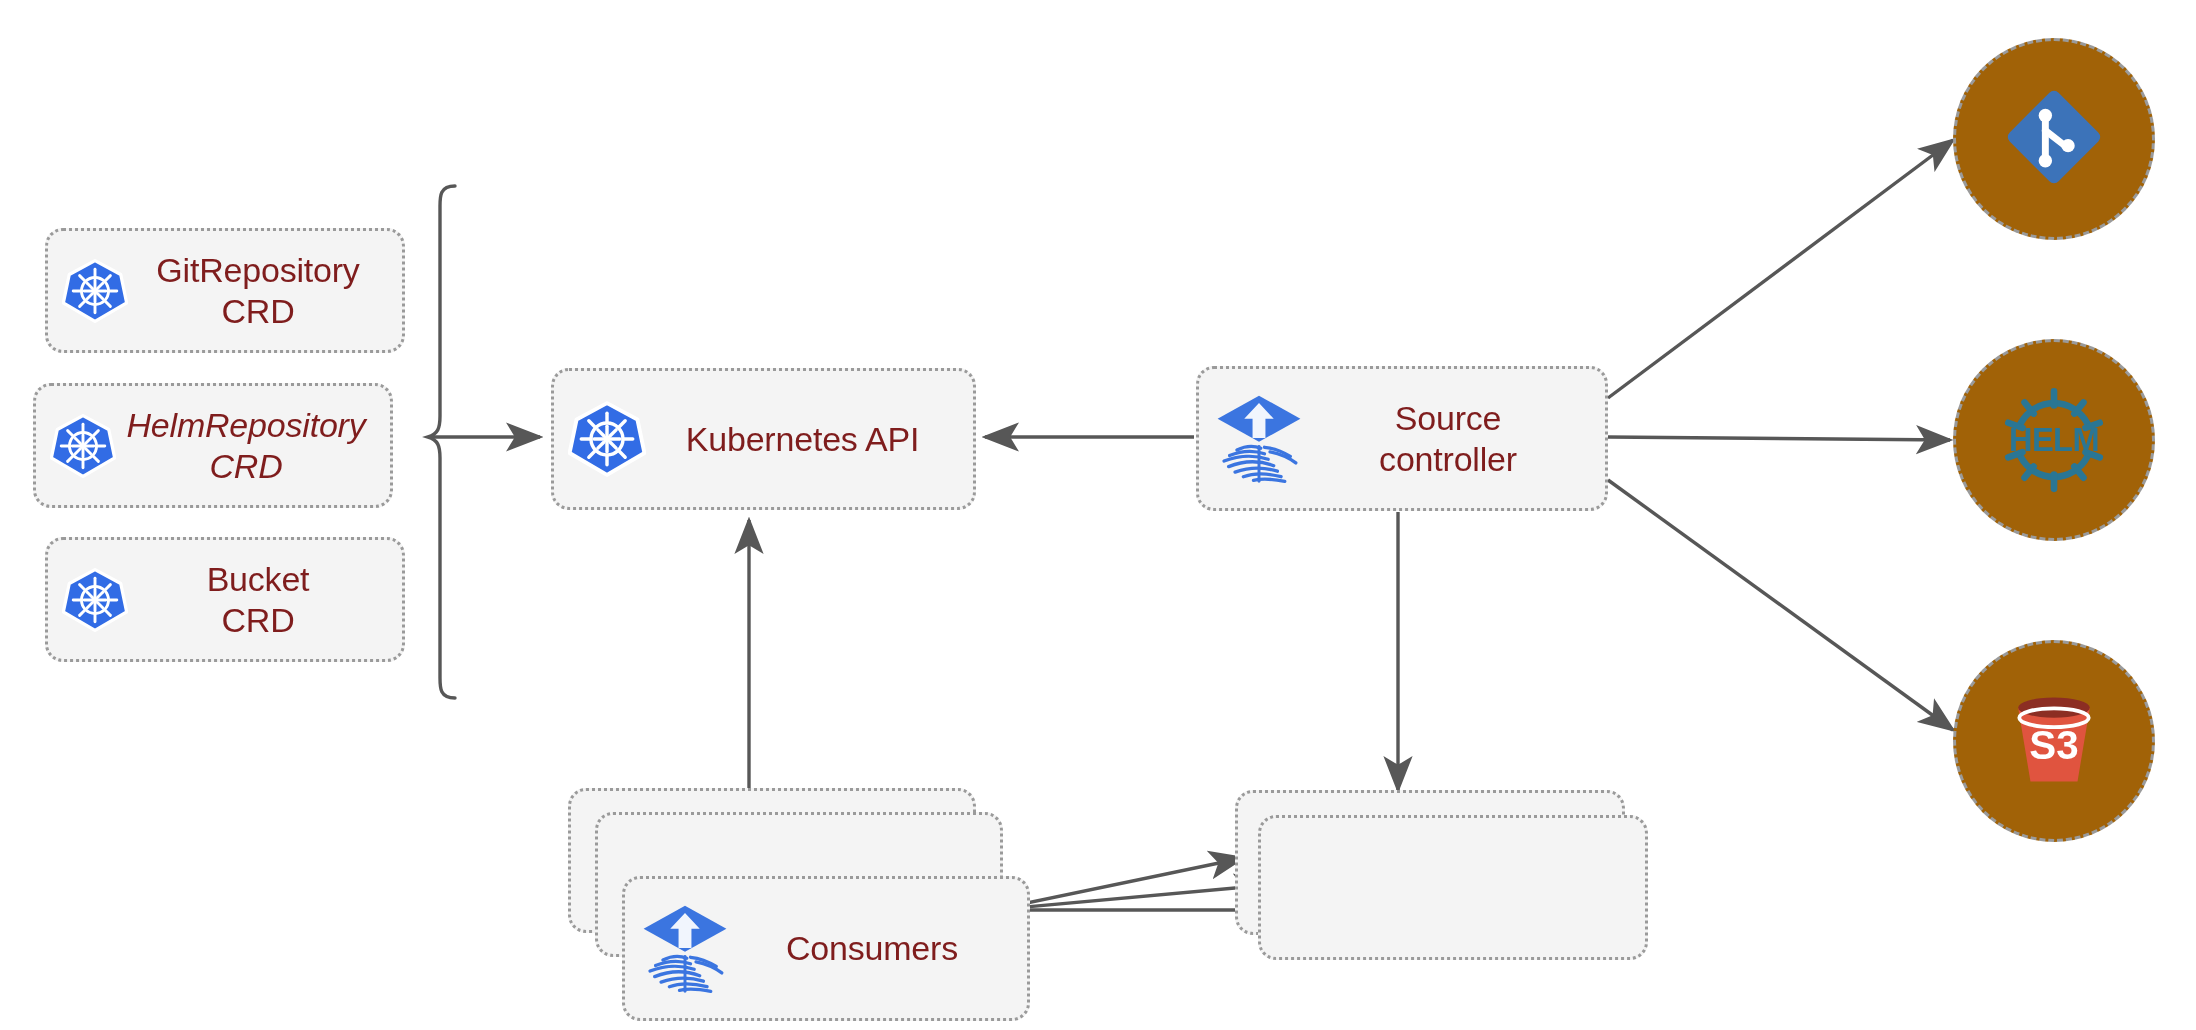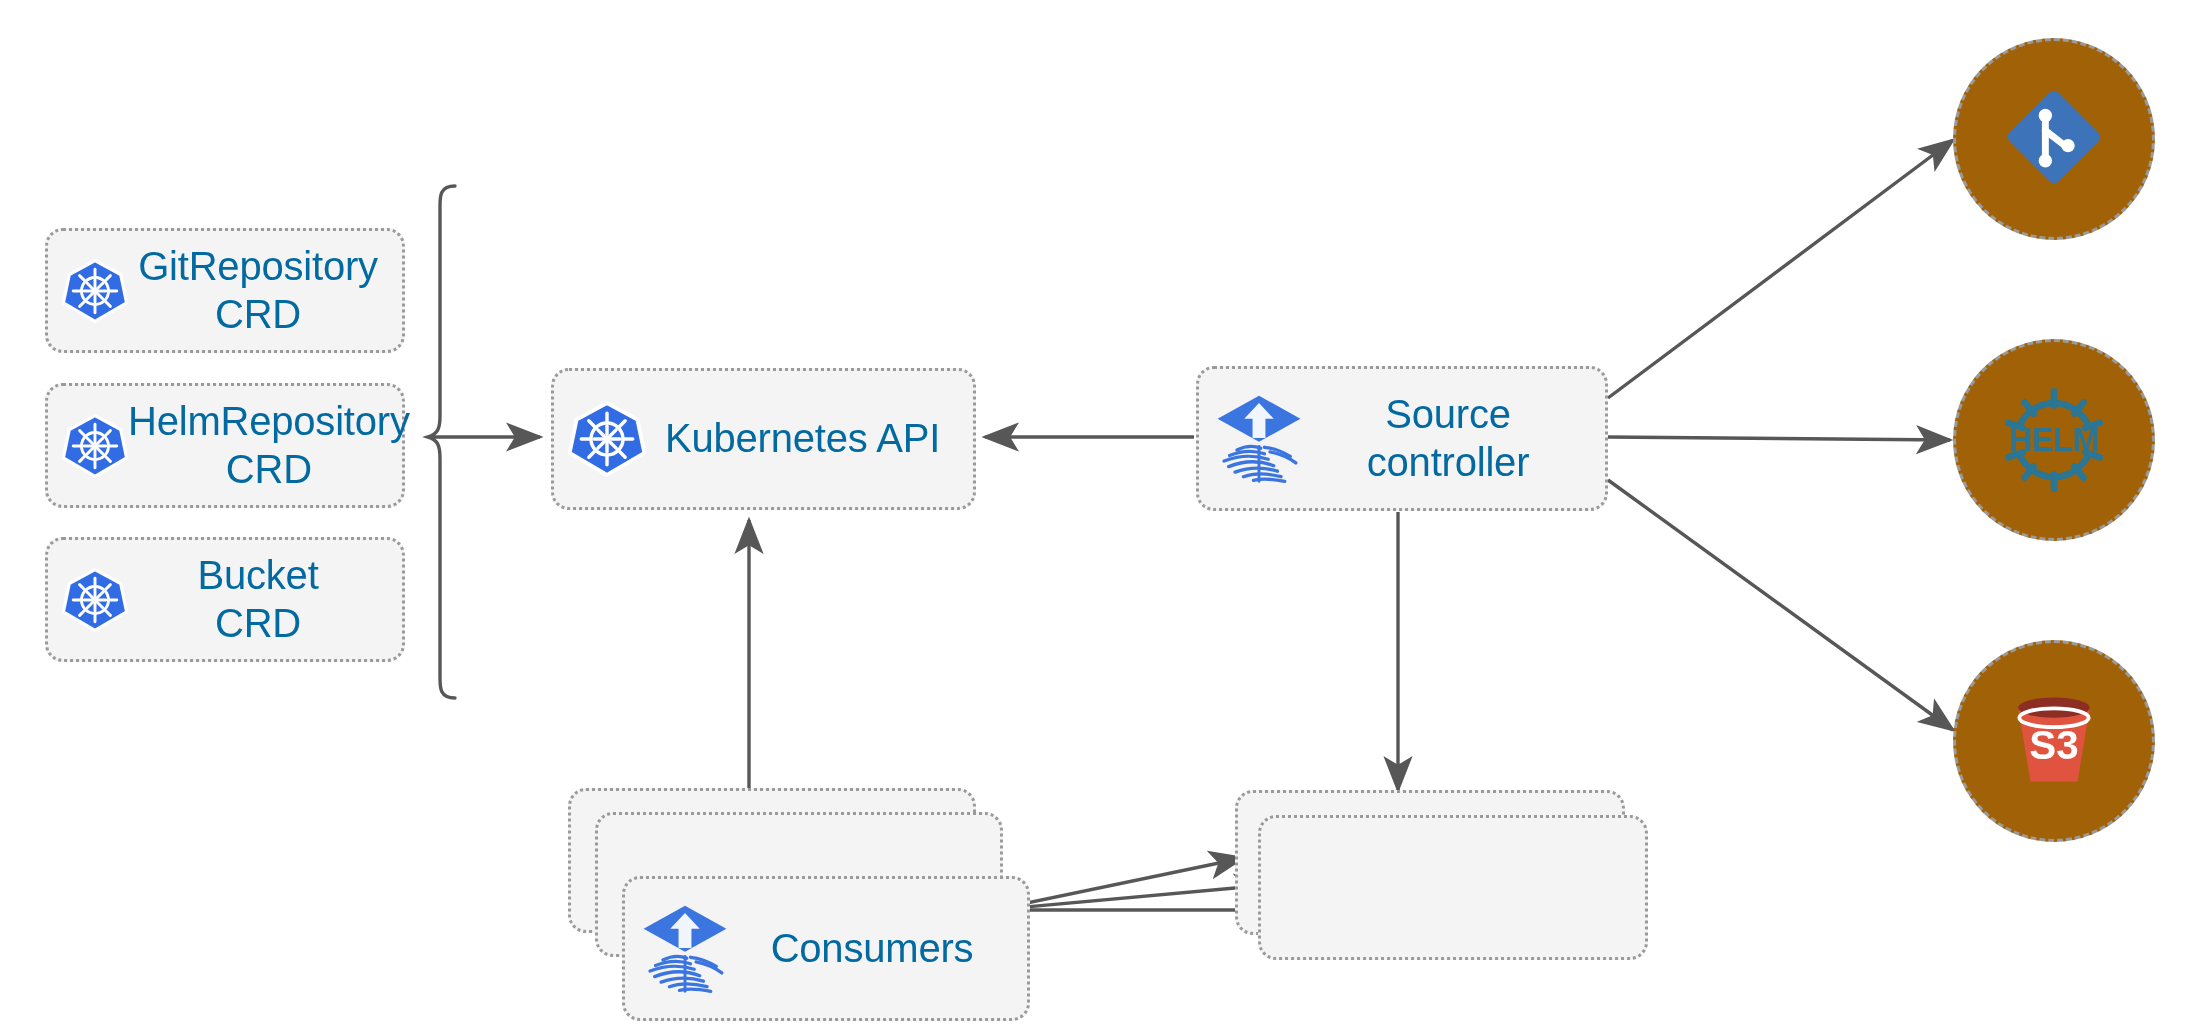--- a/index.html
+++ b/index.html
@@ -43,22 +43,22 @@
   }
   .card-icon {
     flex: 0 0 auto;
     display: flex;
     align-items: center;
     justify-content: center;
   }
   .card-label {
     flex: 1 1 auto;
     text-align: center;
-    color: #0369a1;
-    font-size: 40px;
+    color: #7f1d1d;
+    font-size: 34px;
     line-height: 1.18;
     white-space: pre-line;
     letter-spacing: -0.2px;
   }
   
   .stack-layer {
     position: absolute;
     background: #f4f4f4;
     border: 3px dotted #9a9a9a;
     border-radius: 18px;
@@ -148,21 +148,21 @@
             <line x1="53.8" y1="46.2" x2="61.7" y2="38.3"></line>
           </g>
           <circle cx="50" cy="50" r="4.6" fill="#ffffff"></circle>
         </svg>
       </span>
       <span class="card-label">GitRepository
 CRD</span>
     </div>
   </div>
 
-  <div class="card" style="left:45px; top:383px; width:360px; height:125px;">
+  <div class="card" style="left:33px; top:383px; width:360px; height:125px;font-style:italic;">
     <div class="card-inner">
       <span class="card-icon">
         <svg width="66" height="66" viewBox="0 0 100 100">
           <polygon points="50,4 89,25 98,68 50,96 2,68 11,25" fill="#326ce5" stroke="#ffffff" stroke-width="5" stroke-linejoin="round"></polygon>
           <g fill="none" stroke="#ffffff" stroke-width="4.4" stroke-linecap="round">
             <circle cx="50" cy="50" r="20.5"></circle>
             <line x1="50" y1="17" x2="50" y2="29"></line>
             <line x1="50" y1="71" x2="50" y2="83"></line>
             <line x1="17" y1="50" x2="29" y2="50"></line>
             <line x1="71" y1="50" x2="83" y2="50"></line>

